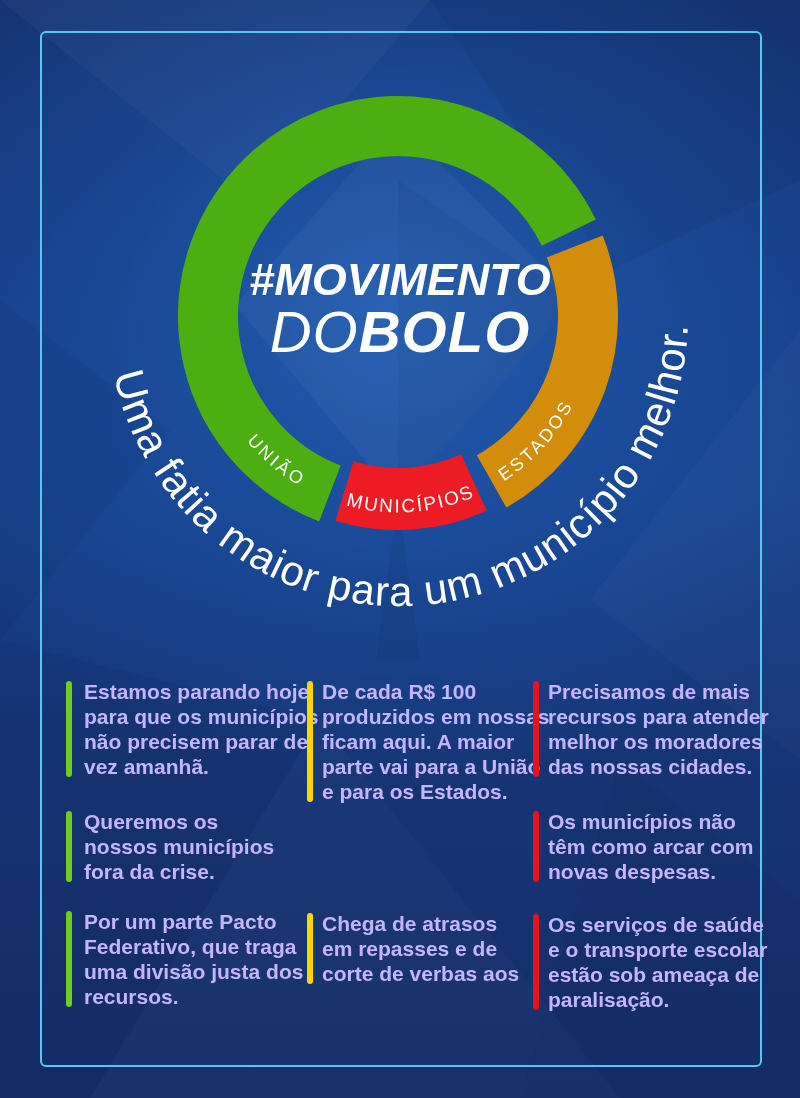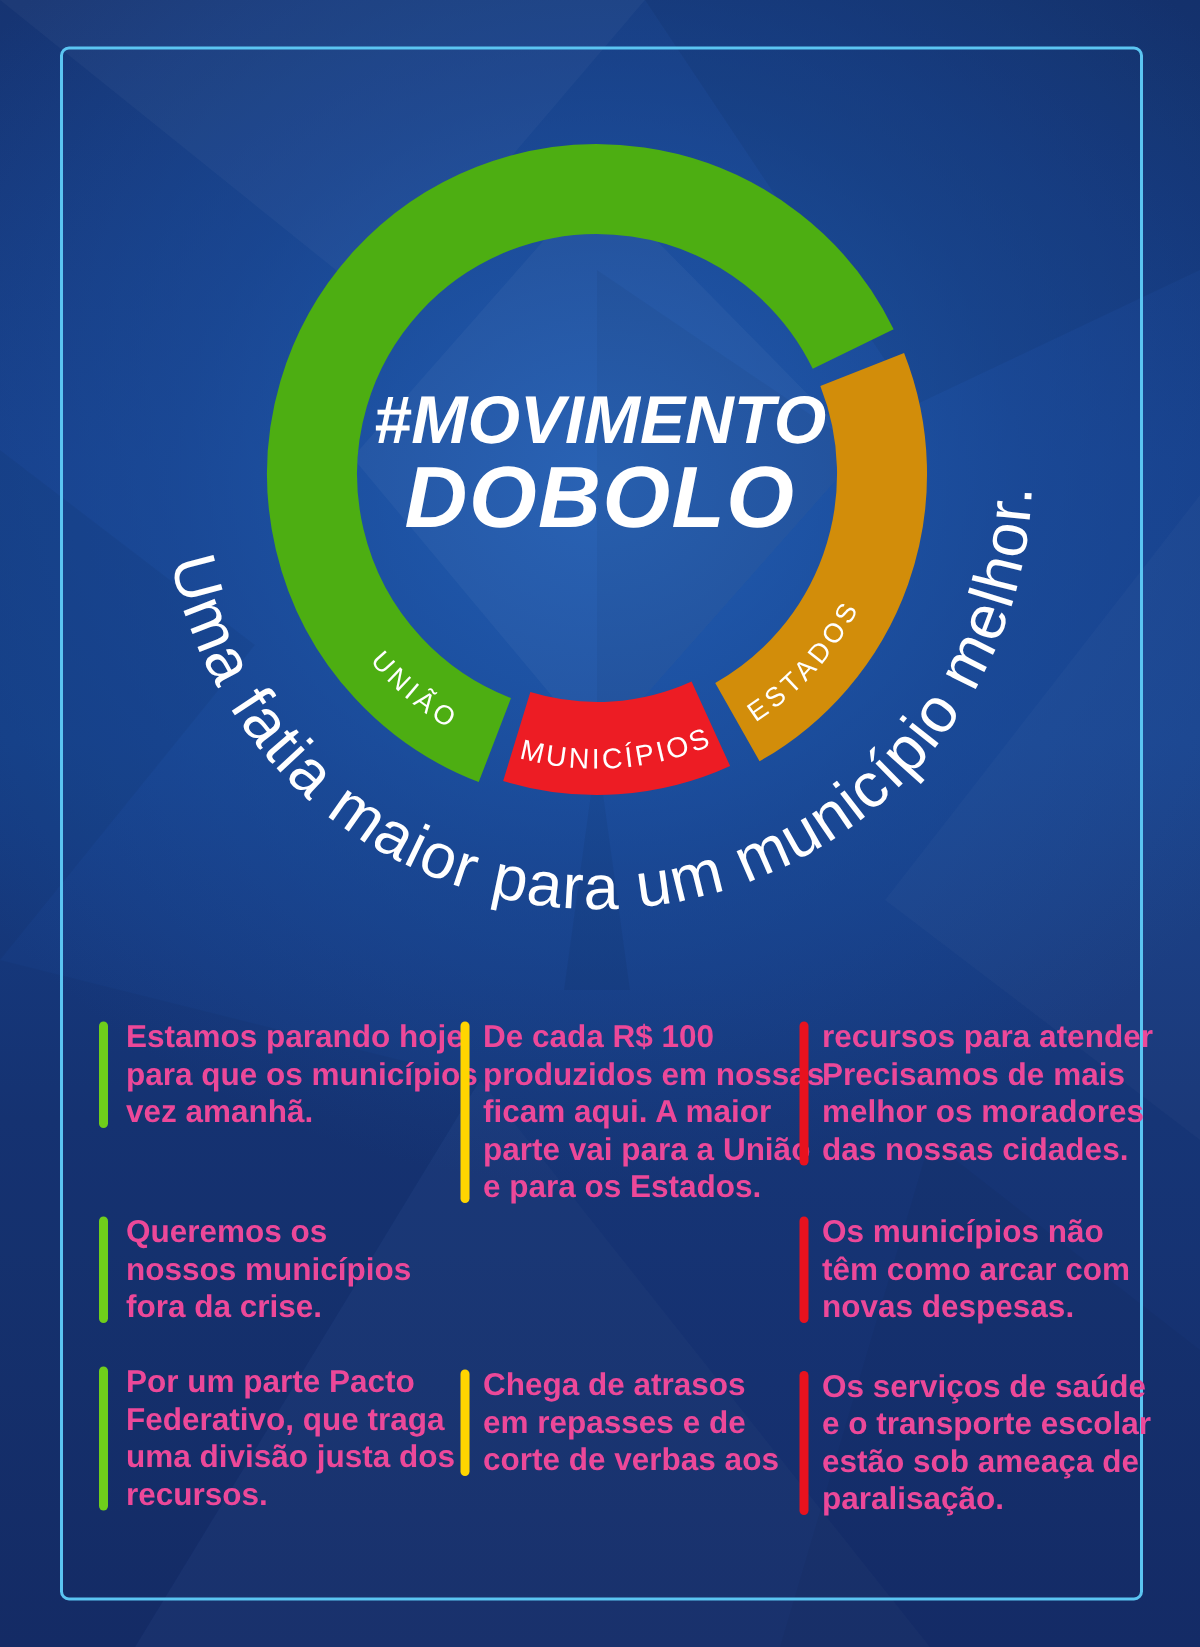--- a/index.html
+++ b/index.html
@@ -16,24 +16,24 @@
   }
   .bg svg{position:absolute;inset:0;}
   .frame{
     position:absolute;left:40px;top:31px;width:718px;height:1032px;
     border:2px solid #5BC5F2;border-radius:6px;
   }
   .donut-wrap{position:absolute;left:0;top:0;width:800px;height:660px;}
   .title{position:absolute;left:0;width:800px;text-align:center;color:#fff;font-style:italic;}
   .title1{top:256px;font-size:45px;font-weight:900;letter-spacing:0px;line-height:48px;}
   .title2{top:303px;font-size:58px;line-height:58px;letter-spacing:1px;}
-  .title2 .light{font-weight:700;}
+  .title2 .light{font-weight:400;}
   .title2 .heavy{font-weight:700;}
   .cols{position:absolute;inset:0;}
-  .block{position:absolute;color:#ec4899;font-weight:bold;font-size:21px;}
+  .block{position:absolute;color:#c4b5fd;font-weight:bold;font-size:21px;}
   .block .ln{line-height:25px;white-space:nowrap;}
   .bar{position:absolute;left:0;top:2px;bottom:2px;width:6px;border-radius:3px;}
   .c1 .bar{background:#6FCE1B;}
   .c2 .bar{background:#FFD500;}
   .c3 .bar{background:#E8121E;}
   .c1{padding-left:18px;}
   .c2,.c3{padding-left:15px;}
   .arc-label{fill:#ffffff;font-family:"Liberation Sans","DejaVu Sans",sans-serif;}
   .tagline-text{fill:#ffffff;font-family:"Liberation Sans","DejaVu Sans",sans-serif;font-weight:300;}
 </style>
@@ -89,20 +89,21 @@
   <span class="light">DO</span><span class="heavy">BOLO</span>
 </div>
 
 <div class="cols">
 
   <div class="block c1" style="left:66px;top:679px;">
     <div class="bar"></div>
     <div>
         <div class="ln">Estamos parando hoje</div>
         <div class="ln">para que os municípios</div>
+        <div class="ln">não precisem parar de</div>
         <div class="ln">vez amanhã.</div>
       </div>
   </div>
   <div class="block c1" style="left:66px;top:809px;">
     <div class="bar"></div>
     <div>
         <div class="ln">Queremos os</div>
         <div class="ln">nossos municípios</div>
         <div class="ln">fora da crise.</div>
       </div>
@@ -132,22 +133,22 @@
     <div>
         <div class="ln">Chega de atrasos</div>
         <div class="ln">em repasses e de</div>
         <div class="ln">corte de verbas aos</div>
       </div>
   </div>
 
   <div class="block c3" style="left:533px;top:679px;">
     <div class="bar"></div>
     <div>
+        <div class="ln">Precisamos de mais</div>
         <div class="ln">recursos para atender</div>
-        <div class="ln">Precisamos de mais</div>
         <div class="ln">melhor os moradores</div>
         <div class="ln">das nossas cidades.</div>
       </div>
   </div>
   <div class="block c3" style="left:533px;top:809px;">
     <div class="bar"></div>
     <div>
         <div class="ln">Os municípios não</div>
         <div class="ln">têm como arcar com</div>
         <div class="ln">novas despesas.</div>

